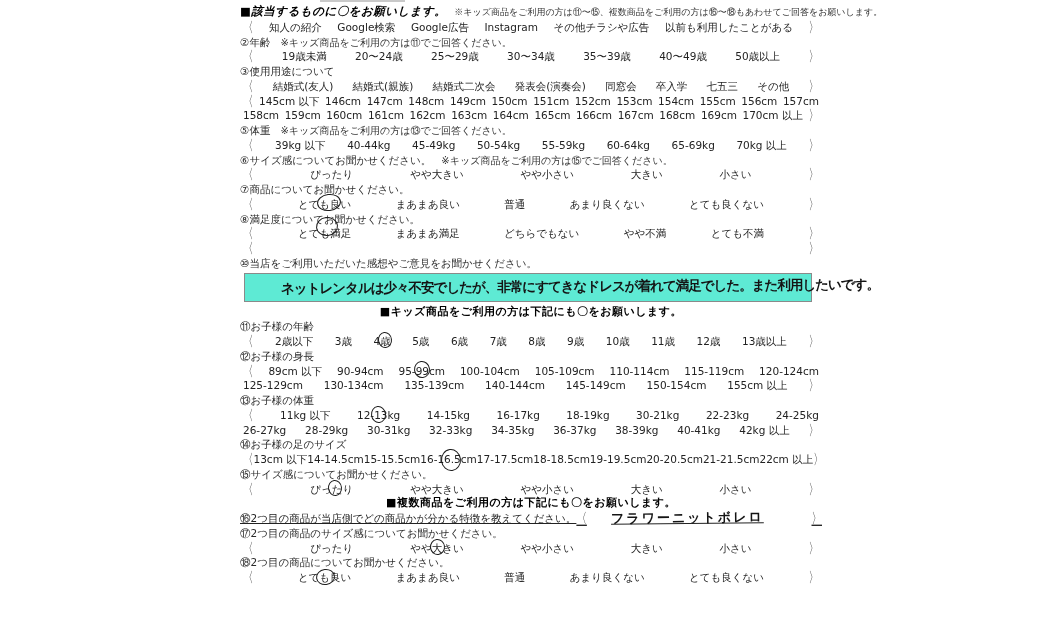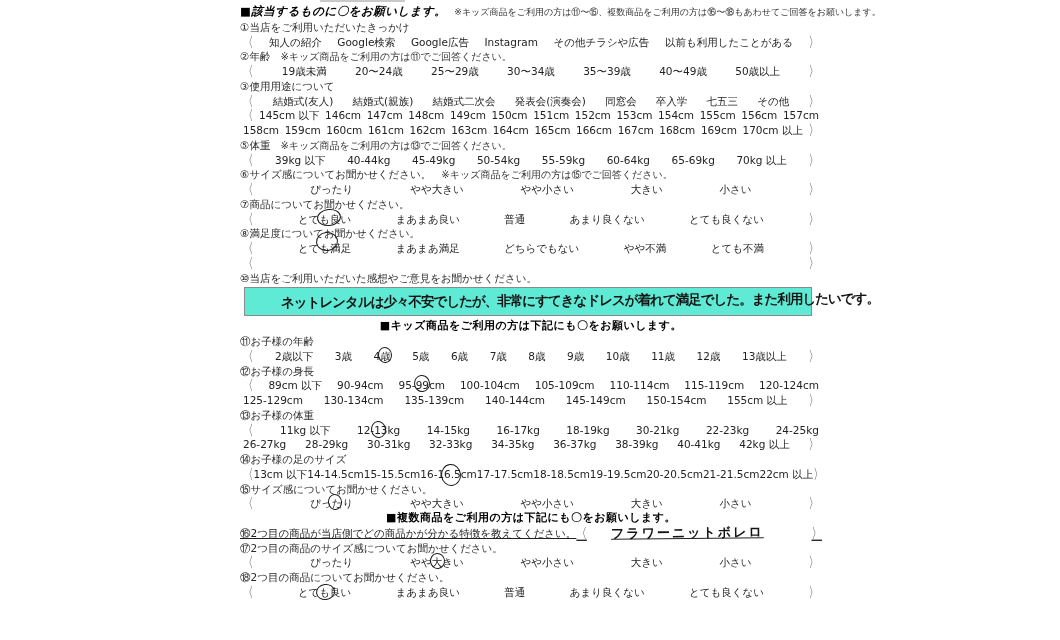--- a/index.html
+++ b/index.html
@@ -4,21 +4,21 @@
 <style>
   * { margin:0; padding:0; box-sizing:border-box; }
   html,body { width:1060px; height:640px; background:#ffffff; overflow:hidden;
     font-family:"DejaVu Sans", sans-serif; color:#222; }
   .page { position:relative; width:1060px; height:640px; background:#fff; }
   .scan-artifact { position:absolute; left:320px; top:0; width:85px; height:2px; background:#c9c9c9; }
   .content { position:absolute; left:240px; top:4px; width:582px; }
   .line { height:14.75px; line-height:14.75px; white-space:nowrap; font-size:10.5px; }
   .header-line { margin-bottom:1px; }
   .title-bold { font-weight:bold; font-size:11.5px; color:#000; letter-spacing:0.5px;font-style:italic; }
-  .title-note { font-size:9px; margin-left:8px; color:#333; }
+  .title-note { font-size:9px; margin-left:8px; color:#333;font-family:Liberation Mono, monospace; }
   .question-line { color:#2a2a2a; }
   .q-note { font-size:10px; margin-left:10px; color:#333; }
   .section-line { font-weight:bold; font-size:11px; color:#000; letter-spacing:0.5px;text-align:center; }
   .options-line { display:flex; justify-content:space-between; align-items:center; padding:0 3px; }
   .opt { position:relative; display:inline-block; }
   .bracket { display:inline-block; transform:scaleY(1.35); color:#444; font-size:10.5px; }
   .circle { position:absolute; border:1.6px solid #1c1c1c; border-radius:50%;
     transform:rotate(-7deg); pointer-events:none; }
   .comment-box { position:relative; margin:2px 0 3px 4px; width:568px; height:29px;
     border:1px solid #8a8a8a; background:#5eead4; }
@@ -32,21 +32,20 @@
 </head>
 <body>
 
 <div class="page">
   <div class="scan-artifact"></div>
   <div class="content">
     <div class="line header-line">
       <span class="title-bold">■該当するものに〇をお願いします。</span><span class="title-note">※キッズ商品をご利用の方は⑪〜⑮、複数商品をご利用の方は⑯〜⑱もあわせてご回答をお願いします。</span>
     </div>
     <div id="form-body">
-        <div class="line question-line"><span class="q-text">①当店をご利用いただいたきっかけ</span></div>
         <div class="line options-line">
           <span class="bracket">〈</span>
           <span class="opt">知人の紹介</span>
           <span class="opt">Google検索</span>
           <span class="opt">Google広告</span>
           <span class="opt">Instagram</span>
           <span class="opt">その他チラシや広告</span>
           <span class="opt">以前も利用したことがある</span>
           <span class="bracket">〉</span>
         </div>

